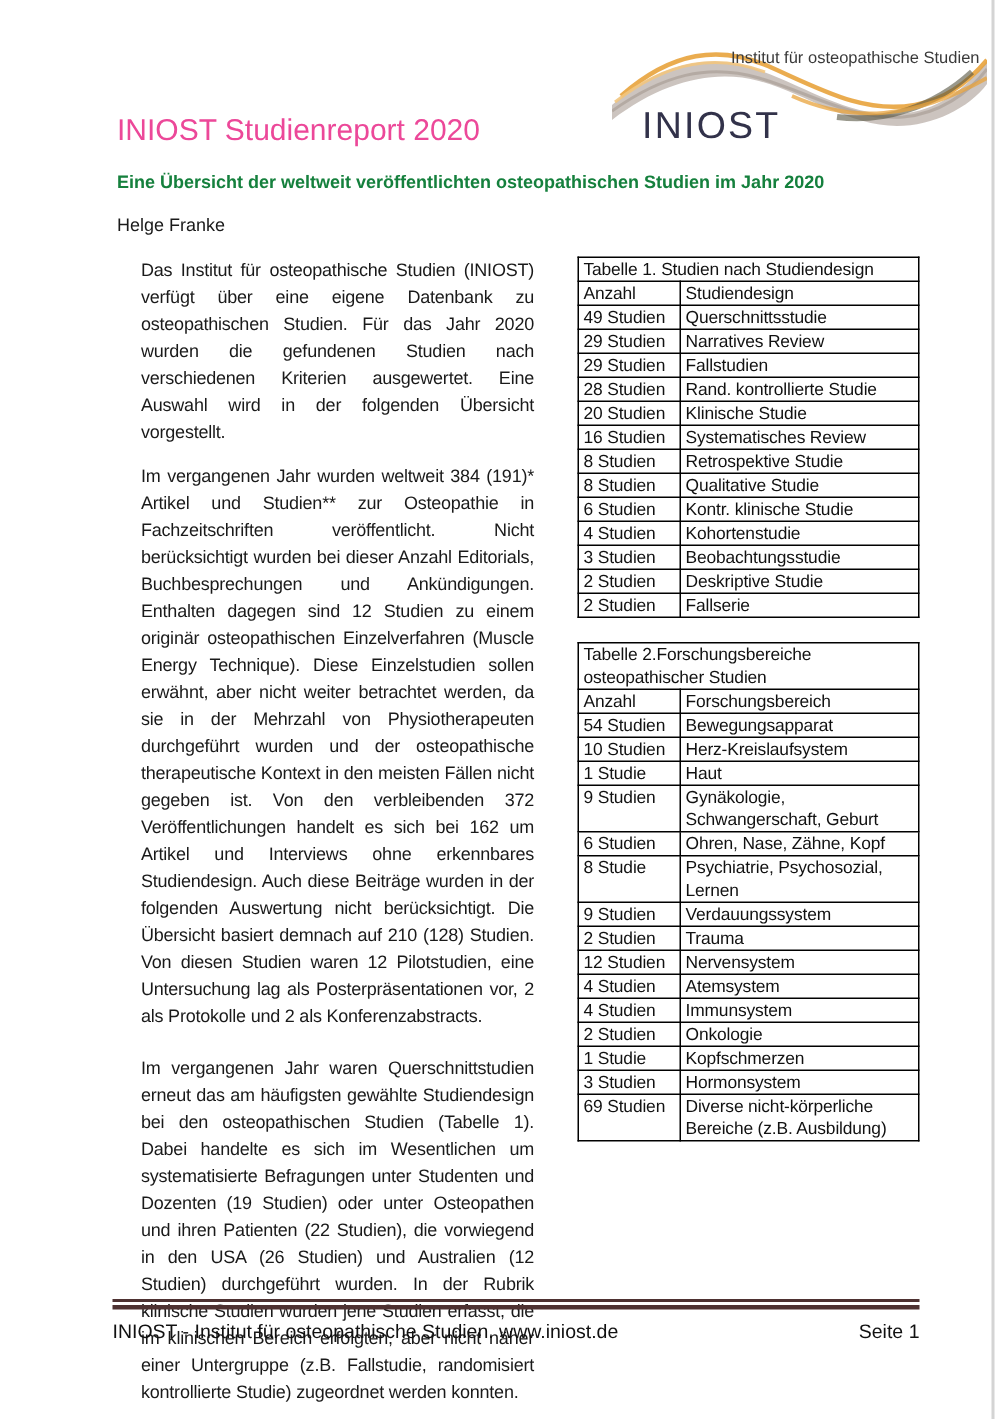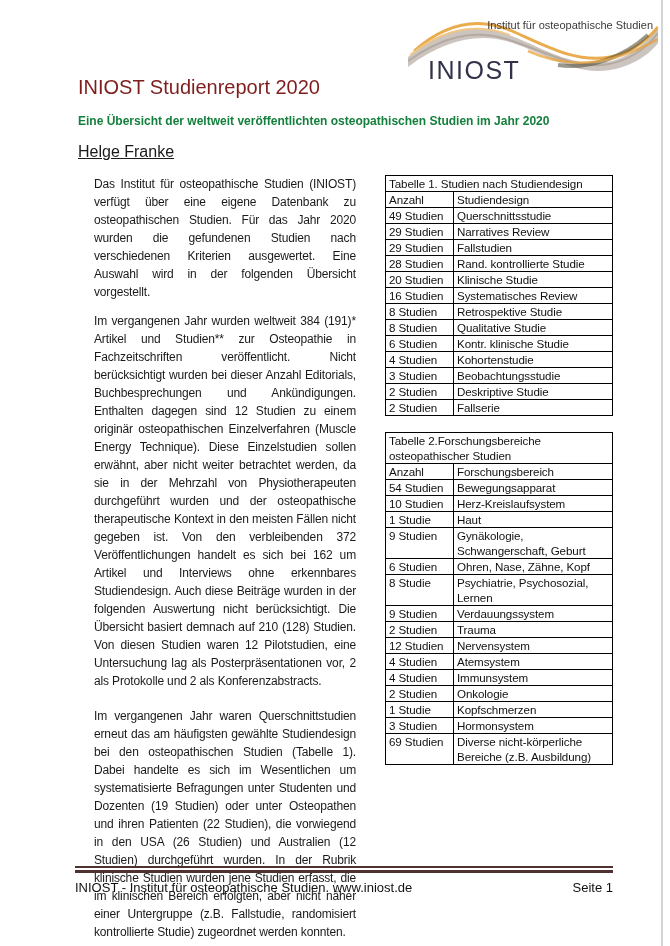--- a/index.html
+++ b/index.html
@@ -3,28 +3,28 @@
 <meta charset="utf-8">
 <style>
   html,body { margin:0; padding:0; background:#ffffff; }
   .page {
     position:relative; width:670px; height:946px; background:#fff;
     font-family:"Liberation Sans", sans-serif; color:#1a1a1a; overflow:hidden;
   }
   .edge-line { position:absolute; top:0; bottom:0; right:7px; width:2px; background:var(--page-edge,#d4d4d4); }
 
   
-  .logo { position:absolute; top:5px; right:12px; width:250px; height:80px; }
+  .logo { position:absolute; top:18px; right:12px; width:250px; height:80px; }
   .logo svg { display:block; width:100%; height:100%; }
 
   
   .content { position:absolute; left:78px; top:76px; width:535px; }
-  .doc-title { margin:0; font-size:20px; font-weight:400; color:#7f1d1d; }
+  .doc-title { margin:0; font-size:20px; font-weight:400; color:#ec4899; }
   .doc-subtitle { margin:15px 0 0; font-size:12px; font-weight:700; color:#15803d; }
-  .doc-author { margin:15px 0 0; font-size:16px;text-decoration:underline; }
+  .doc-author { margin:15px 0 0; font-size:12px; }
 
   
   .columns { display:flex; align-items:flex-start; margin-top:14px; }
   .col-left { width:294px; font-size:12px; line-height:18px; text-align:justify; letter-spacing:-0.15px; }
   .col-left p { margin:0 16px 11px; }
   .col-left p.gap-after { margin-bottom:17px; }
   .col-right { margin-left:13px; width:191px; }
 
   
   table.data { border-collapse:collapse; width:228px; table-layout:fixed; }

